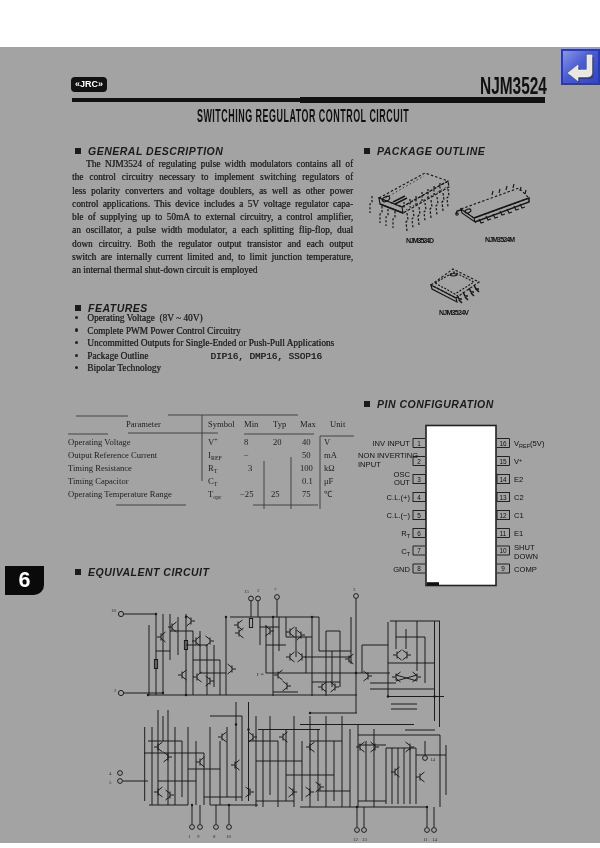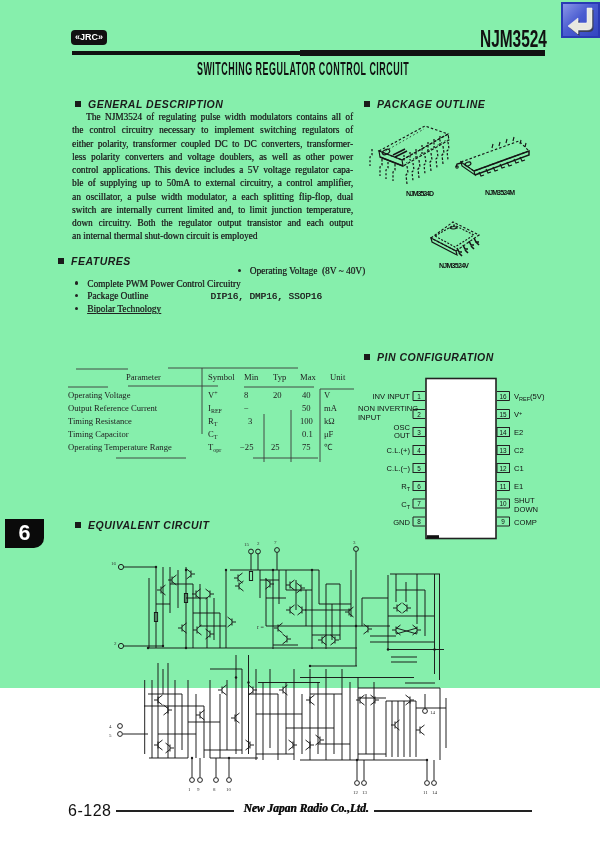--- a/index.html
+++ b/index.html
@@ -1,17 +1,17 @@
 <!DOCTYPE html>
 <html><head>
 <meta charset="utf-8">
 <style>
 html,body{margin:0;padding:0;}
 body{width:600px;height:848px;background:#fff;font-family:"Liberation Sans",sans-serif;overflow:hidden;}
-.page{position:relative;width:600px;height:688px;background:#86efac;color:#111;}
+.page{position:relative;width:600px;height:796px;background:#a3a3a3;color:#111;margin-top:47px;}
 .abs{position:absolute;}
 .serif{font-family:"Liberation Serif",serif;text-shadow:0.35px 0 0 rgba(20,20,20,0.75);}
 .hdr{font-family:"Liberation Sans",sans-serif;font-weight:bold;font-size:10.5px;letter-spacing:0.5px;color:#1a1a1a;font-style:italic;}
 .hdr .sq{display:inline-block;width:6px;height:6px;background:#1a1a1a;margin-right:7px;vertical-align:1px;}
 .pline{text-align:justify;text-align-last:justify;}
 .fb{display:inline-block;width:3.2px;height:3.2px;border-radius:50%;background:#222;margin-right:9px;vertical-align:2px;}
 </style>
 </head>
 <body>
 <div class="page">
@@ -32,37 +32,37 @@
 
 <div class="abs" style="left:3px;top:59px;width:600px;text-align:center;">
 <span style="display:inline-block;font-weight:bold;font-size:17.5px;letter-spacing:1px;transform:scaleX(0.51);color:#111;">SWITCHING REGULATOR CONTROL CIRCUIT</span>
 </div>
 
 <div class="abs hdr" style="left:75px;top:98px;"><span class="sq"></span>GENERAL DESCRIPTION</div>
 
 <div class="abs serif" style="left:72px;top:111px;width:281px;font-size:9.3px;line-height:13.25px;color:#222;">
 <div class="pline"><span style="display:inline-block;width:14px;"></span>The NJM3524 of regulating pulse width modulators contains all of</div>
 <div class="pline">the control circuitry necessary to implement switching regulators of</div>
-<div class="pline">either polarity, transformer coupled DC to DC converters, transformer-</div>
 <div class="pline">less polarity converters and voltage doublers, as well as other power</div>
 <div class="pline">control applications. This device includes a 5V voltage regulator capa-</div>
 <div class="pline">ble of supplying up to 50mA to external circuitry, a control amplifier,</div>
 <div class="pline">an oscillator, a pulse width modulator, a each splitting flip-flop, dual</div>
+<div class="pline">down circuitry. Both the regulator output transistor and each output</div>
 <div class="pline">switch are internally current limited and, to limit junction temperature,</div>
-<div class="pline">down circuitry. Both the regulator output transistor and each output</div>
 <div>an internal thermal shut-down circuit is employed</div>
 </div>
 
-<div class="abs hdr" style="left:58px;top:255px;"><span class="sq"></span>FEATURES</div>
+<div class="abs hdr" style="left:75px;top:255px;"><span class="sq"></span>FEATURES</div>
 
 <div class="abs serif" style="left:75px;top:266px;width:290px;font-size:9.3px;color:#222;">
-<div style="height:12.6px;text-align:right;"><span class="fb"></span>Operating Voltage&nbsp;&nbsp;(8V ~ 40V)</div>
+<div style="height:12.6px;"><span class="fb"></span>Operating Voltage&nbsp;&nbsp;(8V ~ 40V)</div>
 <div style="height:12.6px;"><span class="fb"></span>Complete PWM Power Control Circuitry</div>
+<div style="height:12.6px;"><span class="fb"></span>Uncommitted Outputs for Single-Ended or Push-Pull Applications</div>
 <div style="height:12.6px;"><span class="fb"></span>Package Outline<span style="margin-left:62px;font-family:Liberation Mono, monospace;">DIP16, DMP16, SSOP16</span></div>
-<div style="height:12.6px;text-decoration:underline;"><span class="fb"></span>Bipolar Technology</div>
+<div style="height:12.6px;"><span class="fb"></span>Bipolar Technology</div>
 </div>
 
 
 <div class="abs" style="left:68px;top:366px;width:286px;">
 <svg width="286" height="100" viewBox="0 0 286 100">
 <g stroke="#3a3a3a" stroke-width="0.9" fill="none">
 <line x1="8" y1="3" x2="60" y2="3"></line>
           <line x1="100" y1="2" x2="230" y2="2"></line>
 <line x1="0" y1="21" x2="40" y2="21"></line>
           <line x1="60" y1="20" x2="150" y2="20"></line>

